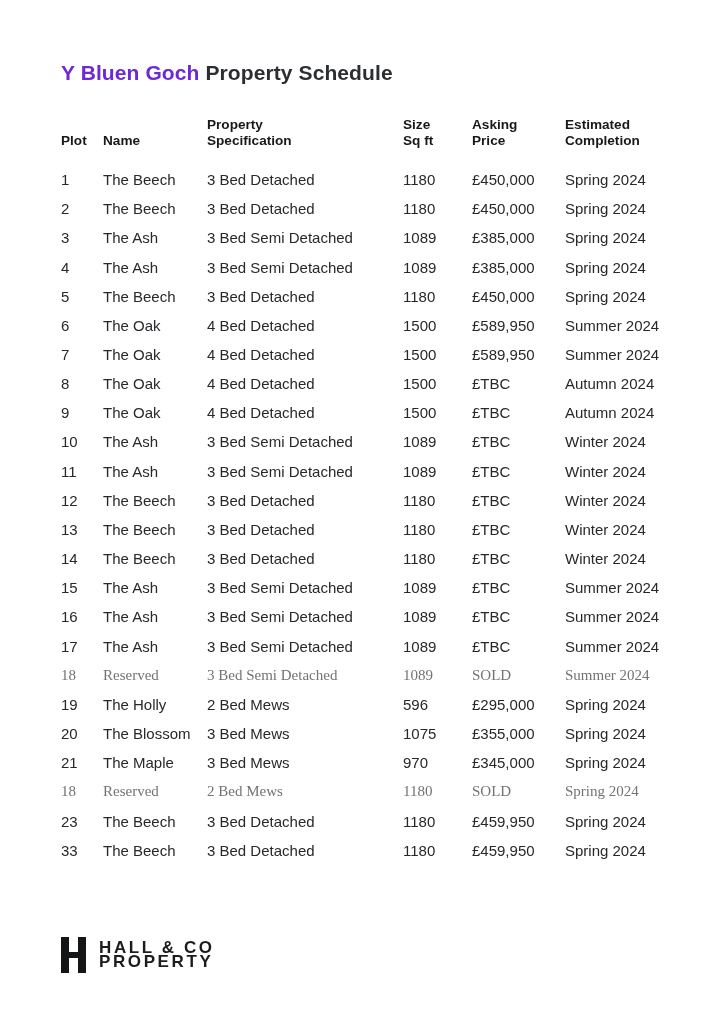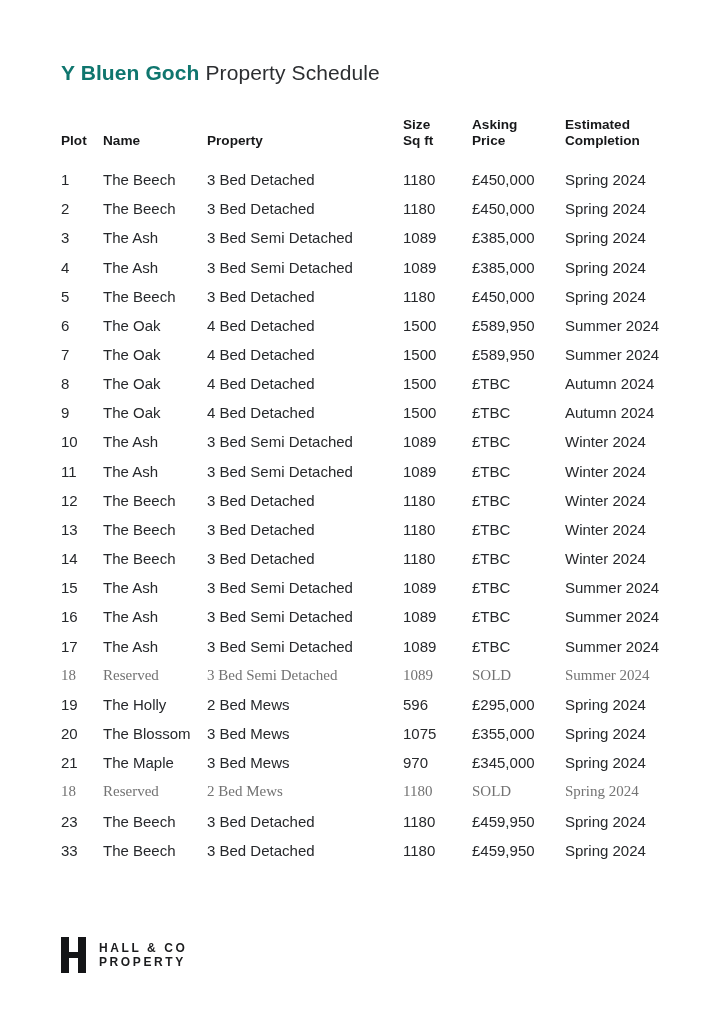--- a/index.html
+++ b/index.html
@@ -11,22 +11,22 @@
     margin: 0 auto;
     background: #ffffff;
     font-family: "Liberation Sans", sans-serif;
     color: #26282b;
     overflow: hidden;
   }
   .content { padding: 59px 40px 0 61px; }
 
   
   .title { font-size: 21px; line-height: 28px; letter-spacing: 0.1px; }
-  .title .bold { font-weight: 700; color: #0f766e; }
-  .title .regular { font-weight: 400; color: #2c2e31; }
+  .title .bold { font-weight: 700; color: #6d28d9; }
+  .title .regular { font-weight: 700; color: #2c2e31; }
 
   
   .grid-row {
     display: grid;
     grid-template-columns: 42px 104px 196px 69px 93px auto;
     align-items: end;
   }
   .thead {
     margin-top: 30px;
     font-size: 13.6px;
@@ -75,21 +75,21 @@
     left: 7px; right: 7px;
     top: 15px;
     height: 6px;
     background: #141517;
   }
   .brand {
     margin-left: 13px;
     display: flex;
     flex-direction: column;
     gap: 2px;
-    font-size: 12px;
+    font-size: 17px;
     font-weight: 700;
     letter-spacing: 2.6px;
     color: #1b1c1e;
     line-height: 12px;
   }
 </style>
 </head>
 <body>
 
 <div class="page">
@@ -102,20 +102,21 @@
         <div class="hcell">
           <span></span>
           <span>Plot</span>
         </div>
         <div class="hcell">
           <span></span>
           <span>Name</span>
         </div>
         <div class="hcell">
           <span>Property</span>
+          <span>Specification</span>
         </div>
         <div class="hcell">
           <span>Size</span>
           <span>Sq ft</span>
         </div>
         <div class="hcell">
           <span>Asking</span>
           <span>Price</span>
         </div>
         <div class="hcell">

